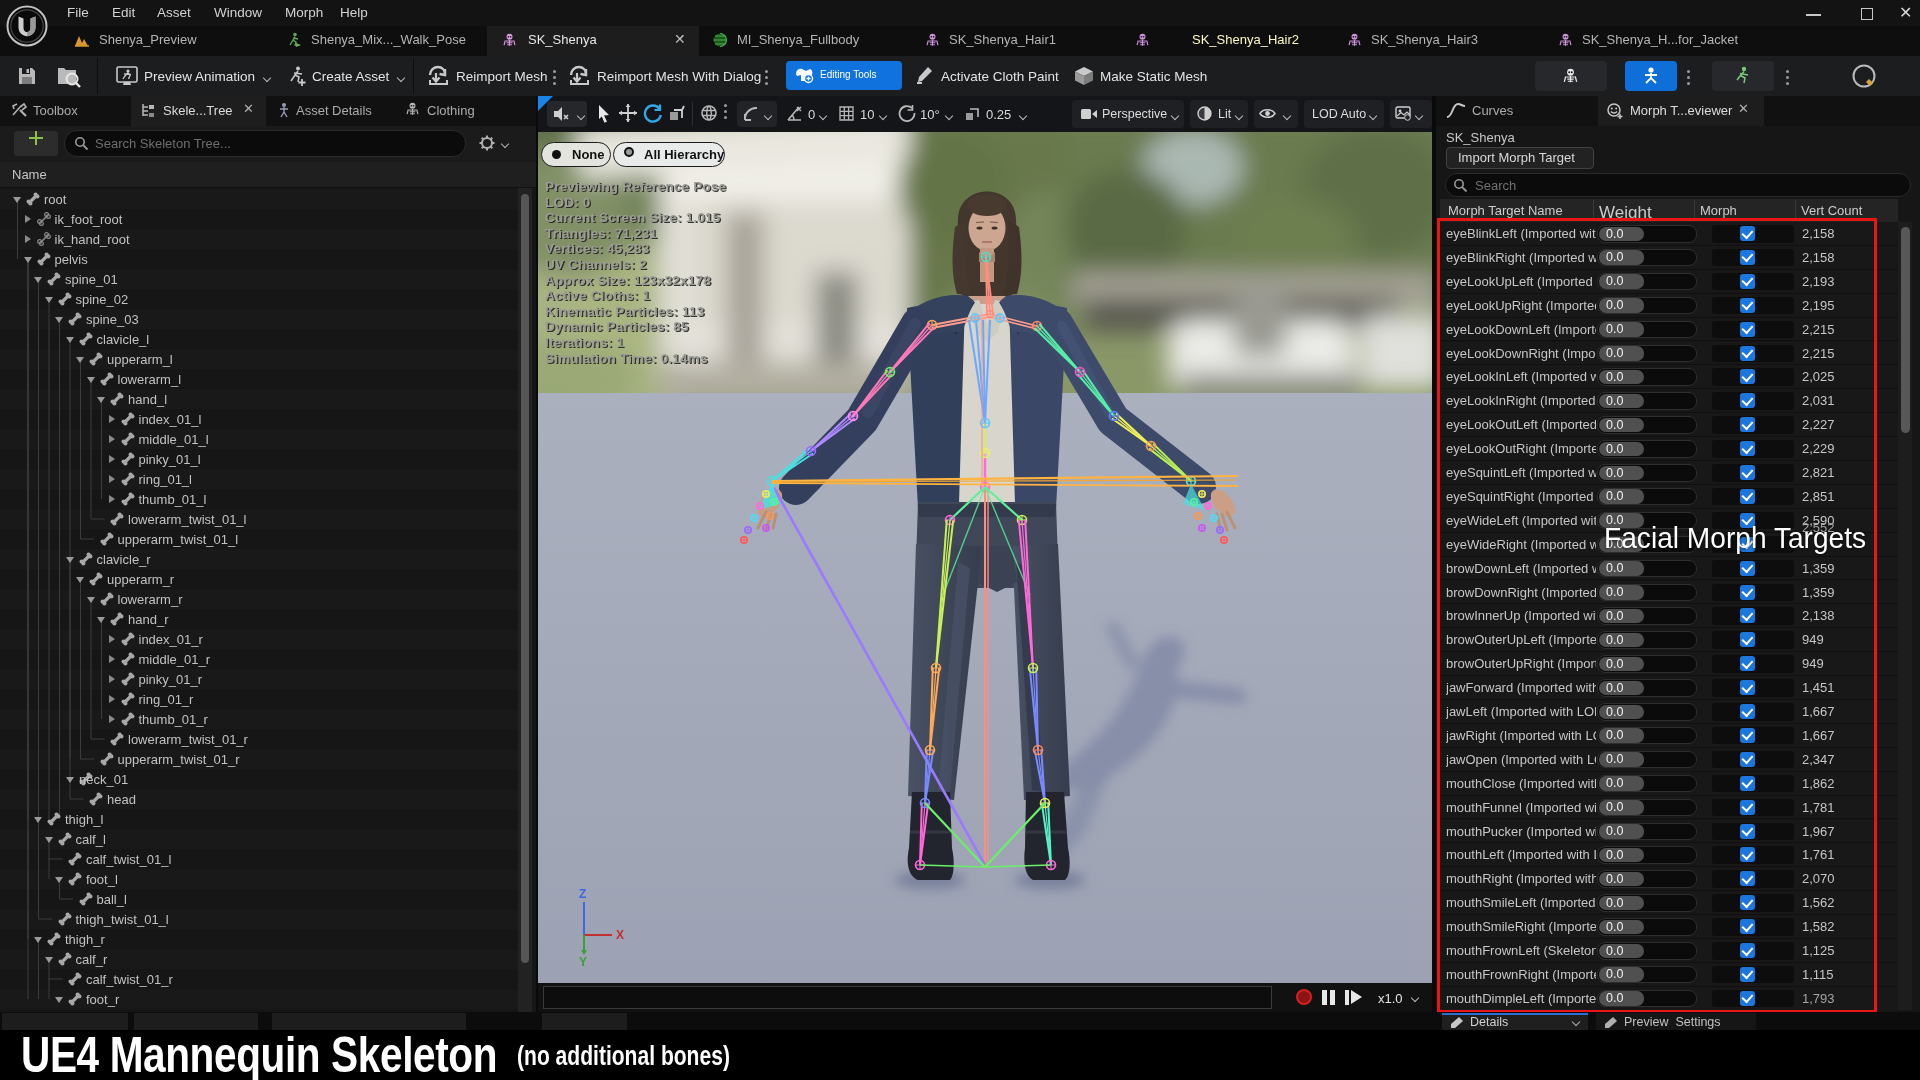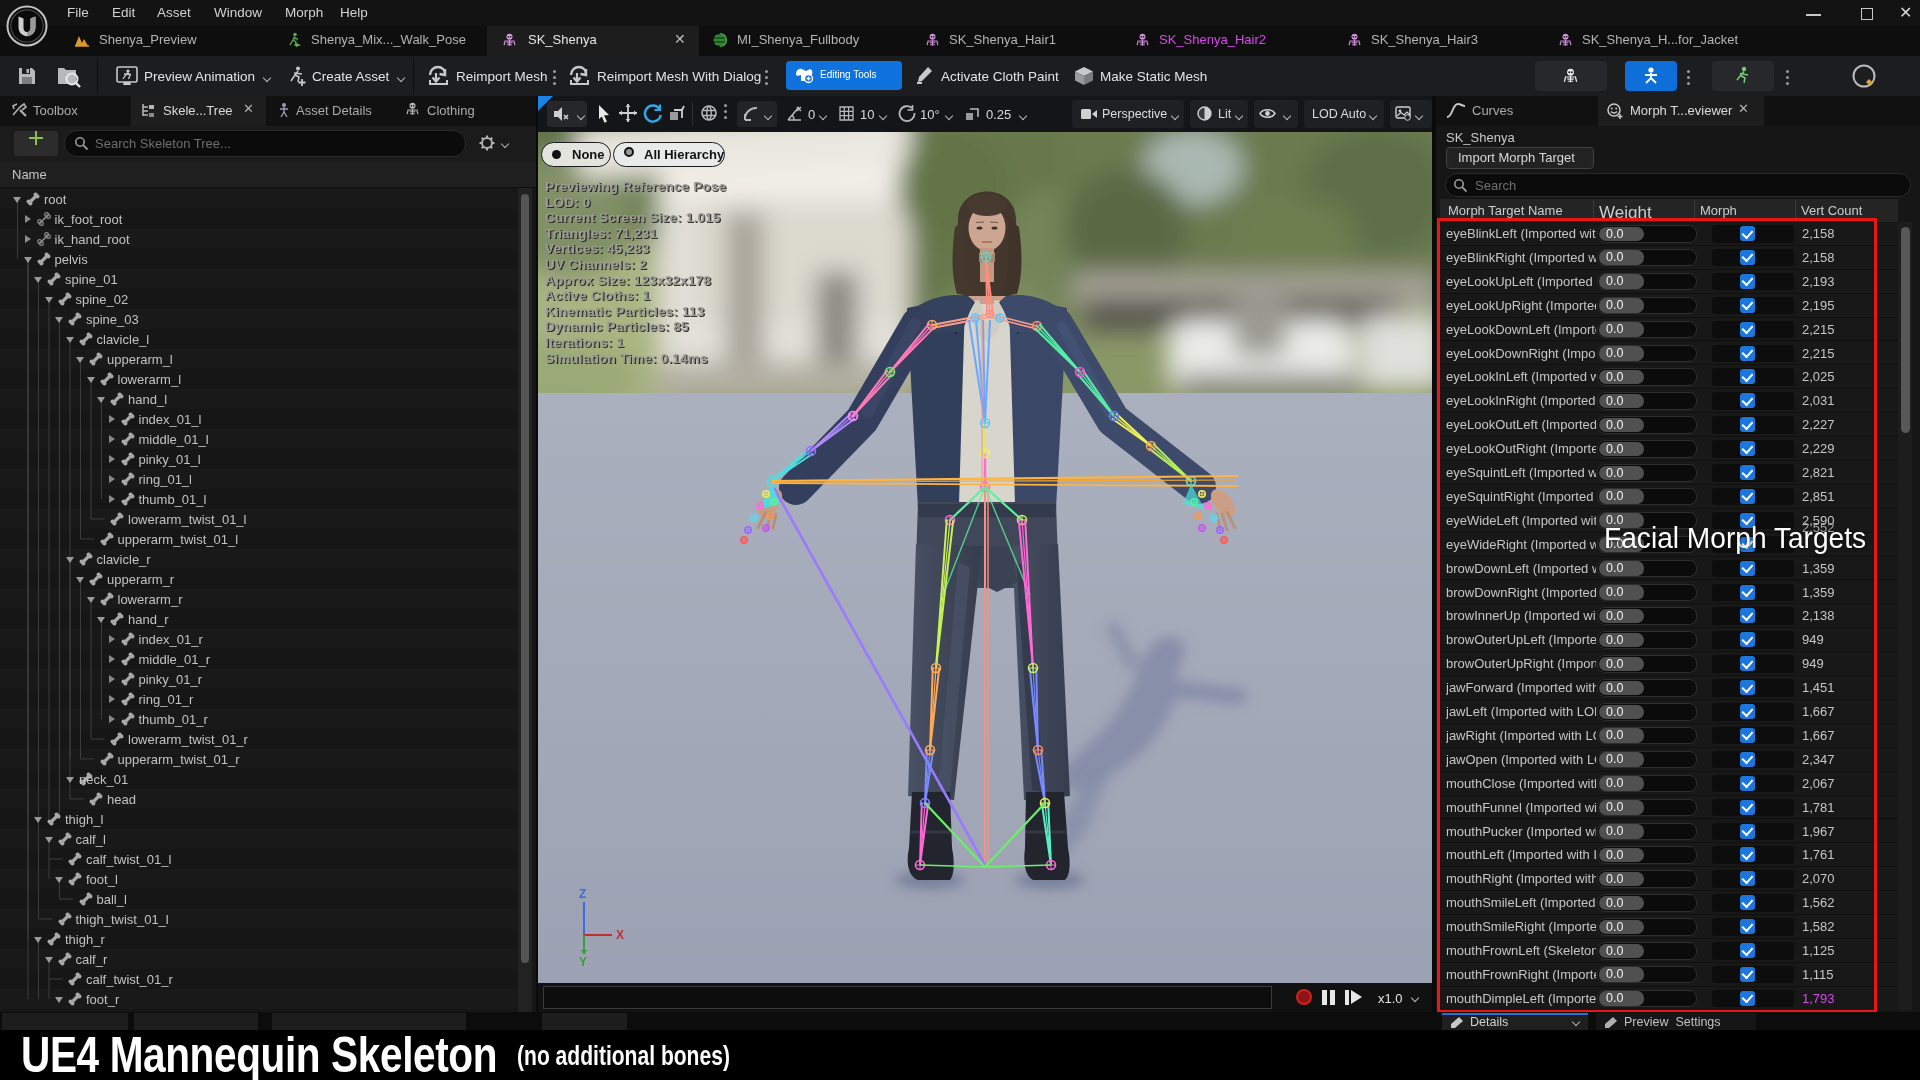--- a/index.html
+++ b/index.html
@@ -65,21 +65,21 @@
 <path d="M3.5 8 L2.2 13 M12.5 8 L13.8 13" stroke="#cf93dd" stroke-width="1.2"></path>
 </svg>
     <div class="abs txt" style="left:949px;top:32px;font-size:13px;color:#b4b4b4">SK_Shenya_Hair1</div>
     <svg class="abs" style="left:1135px;top:33px" width="15" height="15" viewBox="0 0 16 16">
 <circle cx="8" cy="4" r="3.2" fill="#cf93dd"></circle>
 <circle cx="6.8" cy="4" r="0.9" fill="#141414"></circle>
       <circle cx="9.2" cy="4" r="0.9" fill="#141414"></circle>
 <path d="M4 8.5 L12 8.5 M5 10.5 L11 10.5 M5.5 12.5 L10.5 12.5 M8 7.5 L8 13.5" stroke="#cf93dd" stroke-width="1.1" fill="none"></path>
 <path d="M3.5 8 L2.2 13 M12.5 8 L13.8 13" stroke="#cf93dd" stroke-width="1.2"></path>
 </svg>
-    <div class="abs txt" style="left:1159px;top:32px;font-size:13px;color:#d946ef">SK_Shenya_Hair2</div>
+    <div class="abs txt" style="left:1192px;top:32px;font-size:13px;color:#fef9c3">SK_Shenya_Hair2</div>
     <svg class="abs" style="left:1347px;top:33px" width="15" height="15" viewBox="0 0 16 16">
 <circle cx="8" cy="4" r="3.2" fill="#cf93dd"></circle>
 <circle cx="6.8" cy="4" r="0.9" fill="#141414"></circle>
       <circle cx="9.2" cy="4" r="0.9" fill="#141414"></circle>
 <path d="M4 8.5 L12 8.5 M5 10.5 L11 10.5 M5.5 12.5 L10.5 12.5 M8 7.5 L8 13.5" stroke="#cf93dd" stroke-width="1.1" fill="none"></path>
 <path d="M3.5 8 L2.2 13 M12.5 8 L13.8 13" stroke="#cf93dd" stroke-width="1.2"></path>
 </svg>
     <div class="abs txt" style="left:1371px;top:32px;font-size:13px;color:#b4b4b4">SK_Shenya_Hair3</div>
     <svg class="abs" style="left:1558px;top:33px" width="15" height="15" viewBox="0 0 16 16">
 <circle cx="8" cy="4" r="3.2" fill="#cf93dd"></circle>
@@ -1164,21 +1164,21 @@
       <div class="abs" style="left:272px;top:528.8px;width:82px;height:17.5px;background:#0d0d0d;border-radius:3px"></div>
       <div class="check" style="left:300px;top:529.8px"></div>
       <div class="abs txt" style="left:362px;top:529.8px;font-size:13px;color:#c6c6c6">2,347</div>
       <div class="abs" style="left:0;top:549.7px;width:458px;height:23.9px;background:#181818;border-bottom:1px solid #101010"></div>
       <div class="abs txt" style="left:6px;top:553.7px;width:150px;overflow:hidden;font-size:13px;color:#c6c6c6">mouthClose (Imported with</div>
       <div class="abs" style="left:157px;top:552.7px;width:100px;height:17.5px;background:#0b0b0b;border:1px solid #2e2e2e;border-radius:8px"></div>
       <div class="abs" style="left:159px;top:554.2px;width:45px;height:14.5px;background:#505050;border-radius:7px"></div>
       <div class="abs txt" style="left:166px;top:554.2px;font-size:12.5px;color:#f0f0f0">0.0</div>
       <div class="abs" style="left:272px;top:552.7px;width:82px;height:17.5px;background:#0d0d0d;border-radius:3px"></div>
       <div class="check" style="left:300px;top:553.7px"></div>
-      <div class="abs txt" style="left:362px;top:553.7px;font-size:13px;color:#c6c6c6">2,067</div>
+      <div class="abs txt" style="left:362px;top:553.7px;font-size:13px;color:#c6c6c6">1,862</div>
       <div class="abs" style="left:0;top:573.6px;width:458px;height:23.9px;background:#181818;border-bottom:1px solid #101010"></div>
       <div class="abs txt" style="left:6px;top:577.6px;width:150px;overflow:hidden;font-size:13px;color:#c6c6c6">mouthFunnel (Imported wit</div>
       <div class="abs" style="left:157px;top:576.6px;width:100px;height:17.5px;background:#0b0b0b;border:1px solid #2e2e2e;border-radius:8px"></div>
       <div class="abs" style="left:159px;top:578.1px;width:45px;height:14.5px;background:#505050;border-radius:7px"></div>
       <div class="abs txt" style="left:166px;top:578.1px;font-size:12.5px;color:#f0f0f0">0.0</div>
       <div class="abs" style="left:272px;top:576.6px;width:82px;height:17.5px;background:#0d0d0d;border-radius:3px"></div>
       <div class="check" style="left:300px;top:577.6px"></div>
       <div class="abs txt" style="left:362px;top:577.6px;font-size:13px;color:#c6c6c6">1,781</div>
       <div class="abs" style="left:0;top:597.5px;width:458px;height:23.9px;background:#181818;border-bottom:1px solid #101010"></div>
       <div class="abs txt" style="left:6px;top:601.5px;width:150px;overflow:hidden;font-size:13px;color:#c6c6c6">mouthPucker (Imported wi</div>
@@ -1236,21 +1236,21 @@
       <div class="abs" style="left:272px;top:743.9px;width:82px;height:17.5px;background:#0d0d0d;border-radius:3px"></div>
       <div class="check" style="left:300px;top:744.9px"></div>
       <div class="abs txt" style="left:362px;top:744.9px;font-size:13px;color:#c6c6c6">1,115</div>
       <div class="abs" style="left:0;top:764.8px;width:458px;height:23.9px;background:#181818;border-bottom:1px solid #101010"></div>
       <div class="abs txt" style="left:6px;top:768.8px;width:150px;overflow:hidden;font-size:13px;color:#c6c6c6">mouthDimpleLeft (Imported</div>
       <div class="abs" style="left:157px;top:767.8px;width:100px;height:17.5px;background:#0b0b0b;border:1px solid #2e2e2e;border-radius:8px"></div>
       <div class="abs" style="left:159px;top:769.3px;width:45px;height:14.5px;background:#505050;border-radius:7px"></div>
       <div class="abs txt" style="left:166px;top:769.3px;font-size:12.5px;color:#f0f0f0">0.0</div>
       <div class="abs" style="left:272px;top:767.8px;width:82px;height:17.5px;background:#0d0d0d;border-radius:3px"></div>
       <div class="check" style="left:300px;top:768.8px"></div>
-      <div class="abs txt" style="left:362px;top:768.8px;font-size:13px;color:#d946ef">1,793</div>
+      <div class="abs txt" style="left:362px;top:768.8px;font-size:13px;color:#a3a3a3">1,793</div>
     </div>
     <div class="abs" style="left:1437px;top:218px;width:440px;height:795px;border:3.5px solid #ea1515"></div>
     <div class="abs" style="left:1898px;top:222px;width:14px;height:788px;background:#1d1d1d"></div>
     <div class="abs" style="left:1901px;top:227px;width:9px;height:206px;background:#585858;border-radius:4.5px"></div>
     <div class="abs txt" style="left:1604px;top:522px;font-size:29px;color:#fff;text-shadow:0 1px 3px rgba(0,0,0,0.6);transform:scaleX(0.97);transform-origin:0 0">Facial Morph Targets</div>
     <div class="abs" style="left:1436px;top:1012px;width:484px;height:20px;background:#0c0c0c"></div>
     <div class="abs" style="left:1442px;top:1013px;width:146px;height:17px;background:#1f1f1f;border-top:2px solid #2a6fd0"></div>
     <svg class="abs" style="left:1450px;top:1016px" width="14" height="12" viewBox="0 0 14 12">
 <path d="M9 1 L13 5 L5 12 L1 12 L1 8 Z" fill="#c8c8c8"></path>
 </svg>

